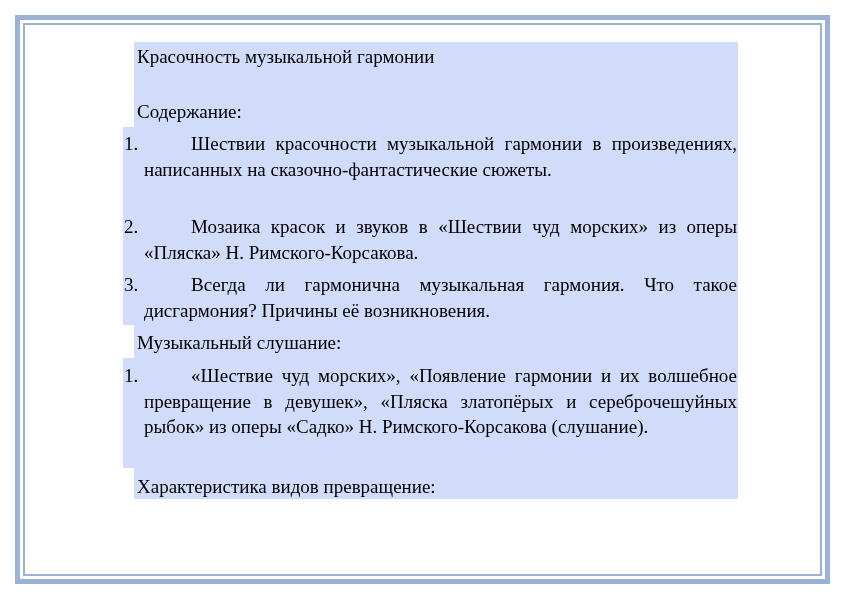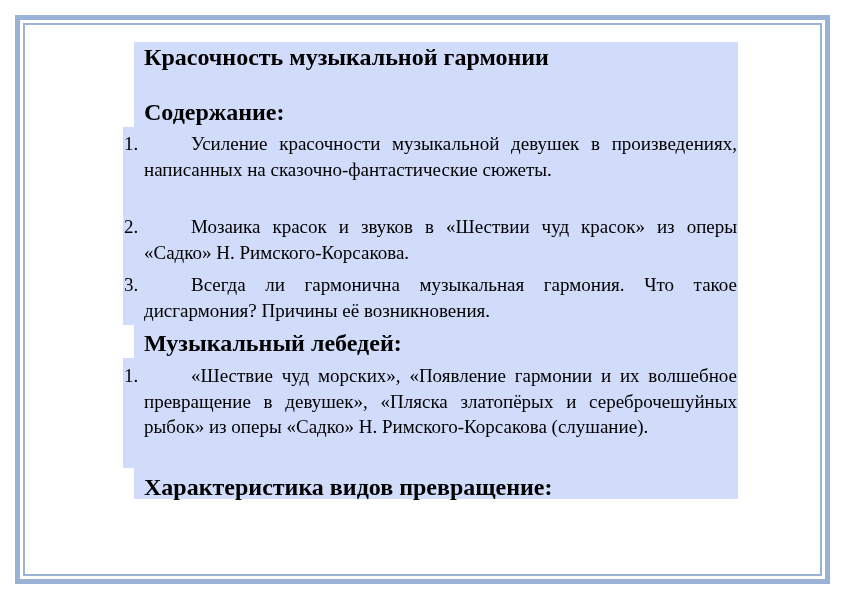--- a/index.html
+++ b/index.html
@@ -32,23 +32,23 @@
       height: 553px;
       box-sizing: border-box;
       border: 2px solid #9ab3d5;
     }
     .hl {
       position: absolute;
       background: #d1dcfb;
     }
     .heading {
       position: absolute;
-      left: 144px;
-      font-weight: bold;
-      font-size: 24px;
+      left: 137px;
+      font-weight: normal;
+      font-size: 19px;
       line-height: 22px;
       white-space: nowrap;
     }
     .list-item {
       position: absolute;
       left: 124px;
       width: 613px;
       font-size: 19px;
       line-height: 25.5px;
     }
@@ -76,32 +76,32 @@
 <div class="hl" style="left:123px; top:358px; width:615px; height:110px;"></div>
 <div class="hl" style="left:134px; top:467px; width:604px; height:32px;"></div>
 
 <div>
   <div class="heading" style="top:46px;">Красочность музыкальной гармонии</div>
 
   <div class="heading" style="top:101px;">Содержание:</div>
 
   <div class="list-item" style="top:131px;">
     <span class="num">1.</span>
-    <span class="txt">Усиление красочности музыкальной девушек в произведениях, написанных на сказочно-фантастические сюжеты.</span>
+    <span class="txt">Шествии красочности музыкальной гармонии в произведениях, написанных на сказочно-фантастические сюжеты.</span>
   </div>
   <div class="list-item" style="top:214px;">
     <span class="num">2.</span>
-    <span class="txt">Мозаика красок и звуков в «Шествии чуд красок» из оперы «Садко» Н. Римского-Корсакова.</span>
+    <span class="txt">Мозаика красок и звуков в «Шествии чуд морских» из оперы «Пляска» Н. Римского-Корсакова.</span>
   </div>
   <div class="list-item" style="top:272px;">
     <span class="num">3.</span>
     <span class="txt">Всегда ли гармонична музыкальная гармония. Что такое дисгармония? Причины её возникновения.</span>
   </div>
 
-  <div class="heading" style="top:332px;">Музыкальный лебедей:</div>
+  <div class="heading" style="top:332px;">Музыкальный слушание:</div>
 
   <div class="list-item" style="top:363px;">
     <span class="num">1.</span>
     <span class="txt">«Шествие чуд морских», «Появление гармонии и их волшебное превращение в девушек», «Пляска златопёрых и сереброчешуйных рыбок» из оперы «Садко» Н. Римского-Корсакова (слушание).</span>
   </div>
 
   <div class="heading" style="top:476px;">Характеристика видов превращение:</div>
 </div>
 
 </body></html>

